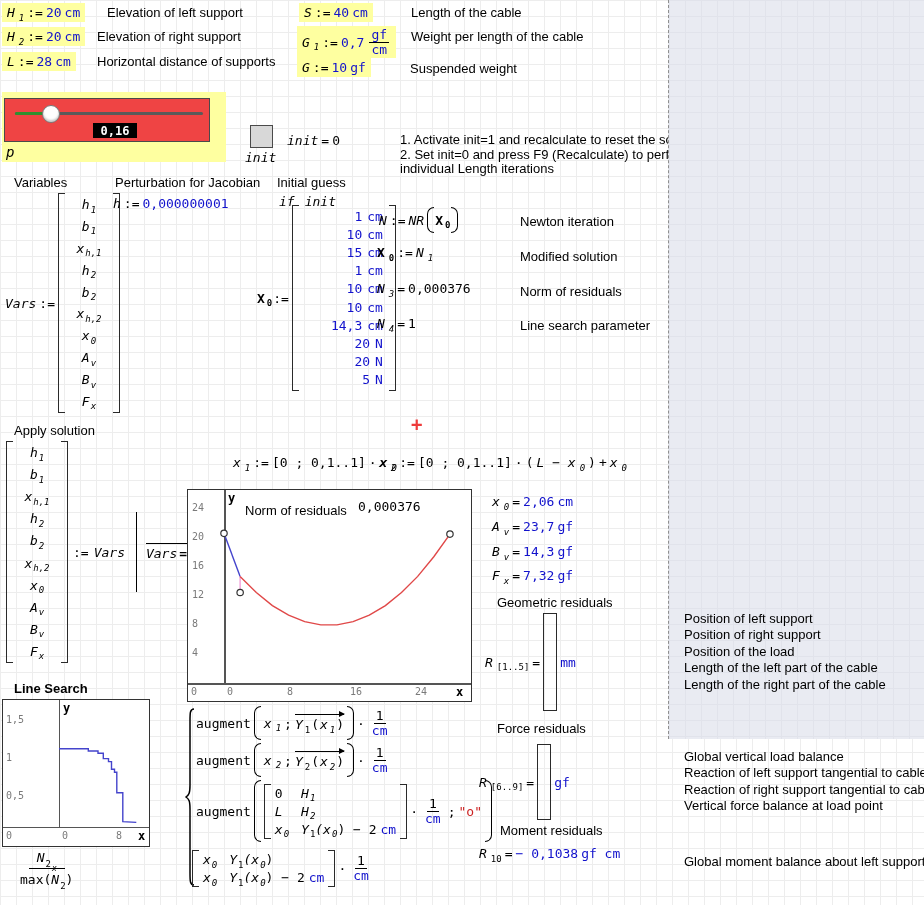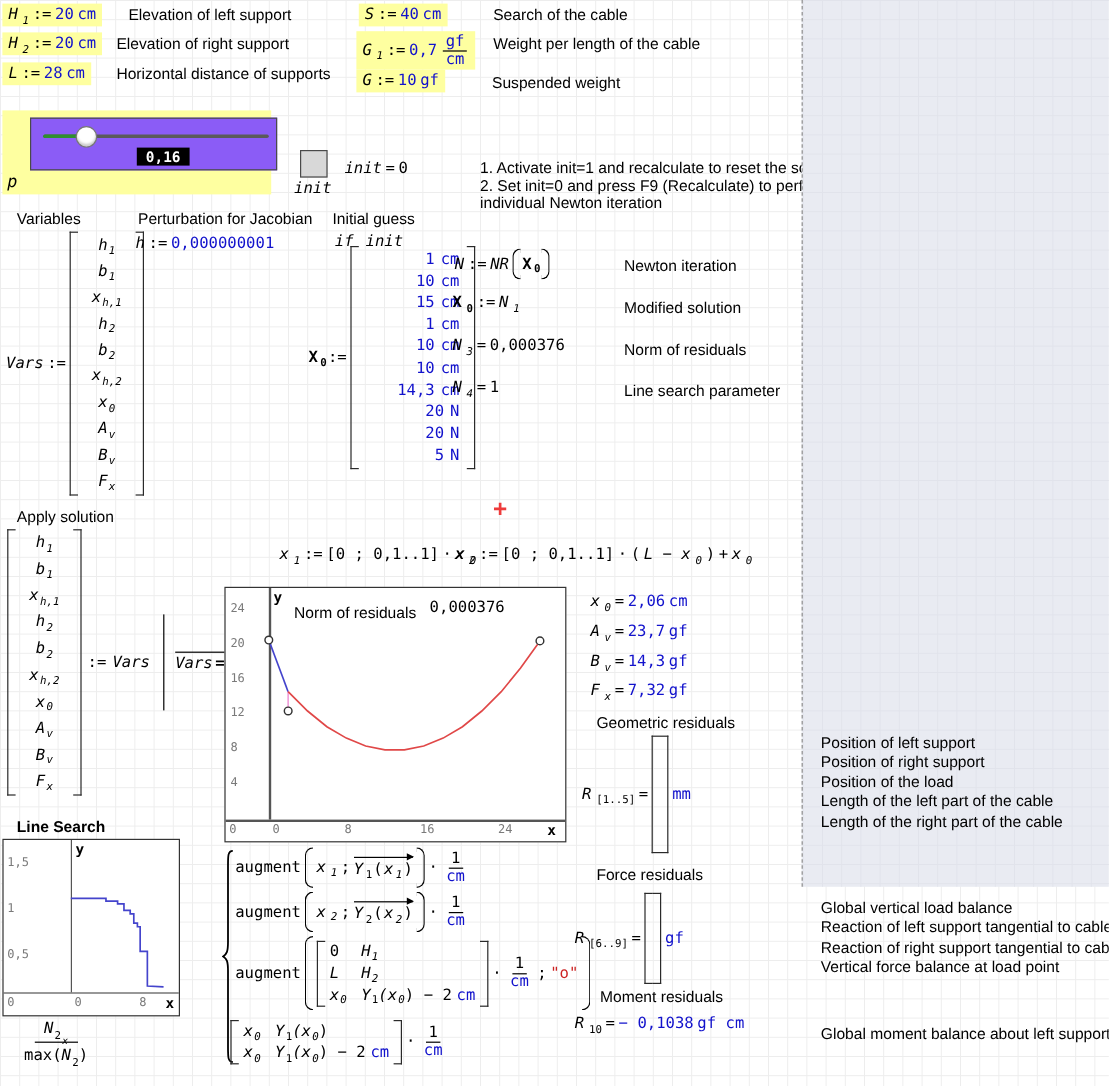--- a/index.html
+++ b/index.html
@@ -91,21 +91,21 @@
   <div class="abs lbl" style="left:97px;top:55px;">Horizontal distance of supports</div>
 
   <div class="abs hl" style="left:299px;top:3px;">
     <span class="mrow">
         <span class="m it">S</span>
         <span class="m">:=</span>
         <span class="m blue">40</span>
         <span class="m blue">cm</span>
       </span>
   </div>
-  <div class="abs lbl" style="left:411px;top:6px;">Search of the cable</div>
+  <div class="abs lbl" style="left:411px;top:6px;">Length of the cable</div>
 
   <div class="abs hl" style="left:297px;top:26px;">
     <span class="mrow">
         <span class="m it">G</span>
         <span class="sb">1</span>
         <span class="m">:=</span>
         <span class="m blue">0,7</span>
         <span class="frac">
           <span class="fn m blue">gf</span>
           <span class="fd m blue">cm</span>
@@ -118,42 +118,42 @@
     <span class="mrow">
         <span class="m it">G</span>
         <span class="m">:=</span>
         <span class="m blue">10</span>
         <span class="m blue">gf</span>
       </span>
   </div>
   <div class="abs lbl" style="left:410px;top:62px;">Suspended weight</div>
 
   <div class="abs" style="left:2px;top:92px;width:224px;height:70px;background:#feffa0;">
-    <div class="abs" style="left:23px;top:6px;width:204px;height:42px;background:#8b5cf6;border:1.8px solid #4a4a4a;">
+    <div class="abs" style="left:2px;top:6px;width:204px;height:42px;background:#ef4444;border:1.8px solid #4a4a4a;">
       <div class="slider-track" style="left:10px;top:13px;width:188px;"></div>
       <div class="slider-green" style="left:10px;top:13px;width:43px;"></div>
       <div class="slider-handle" style="left:37px;top:6px;"></div>
       <div class="valbox" style="left:88px;top:24px;width:44px;height:15px;">0,16</div>
     </div>
     <div class="abs m it" style="left:4px;top:52px;font-size:14px;">p</div>
   </div>
 
   <div class="abs" style="left:250px;top:125px;width:21px;height:21px;background:#d8d8d8;border:1.6px solid #4a4a4a;"></div>
   <div class="abs m it" style="left:245px;top:150px;">init</div>
   <div class="abs" style="left:287px;top:131px;">
     <span class="mrow">
         <span class="m it">init</span>
         <span class="m">=</span>
         <span class="m">0</span>
       </span>
   </div>
   <div class="abs lbl" style="left:400px;top:133px;line-height:14.5px;">
     <div>1. Activate init=1 and recalculate to reset the solver</div>
     <div>2. Set init=0 and press F9 (Recalculate) to  perform</div>
-    <div>individual Newton iteration</div>
+    <div>individual Length iterations</div>
   </div>
 
   <div class="abs lbl" style="left:14px;top:176px;">Variables</div>
   <div class="abs lbl" style="left:115px;top:176px;">Perturbation for  Jacobian</div>
   <div class="abs lbl" style="left:277px;top:176px;">Initial guess</div>
 
   <div class="abs mrow" style="left:5px;top:193px;">
     <span class="m it">Vars</span>
     <span class="m">:=</span>
     <span class="vec" style="height:220px;">

